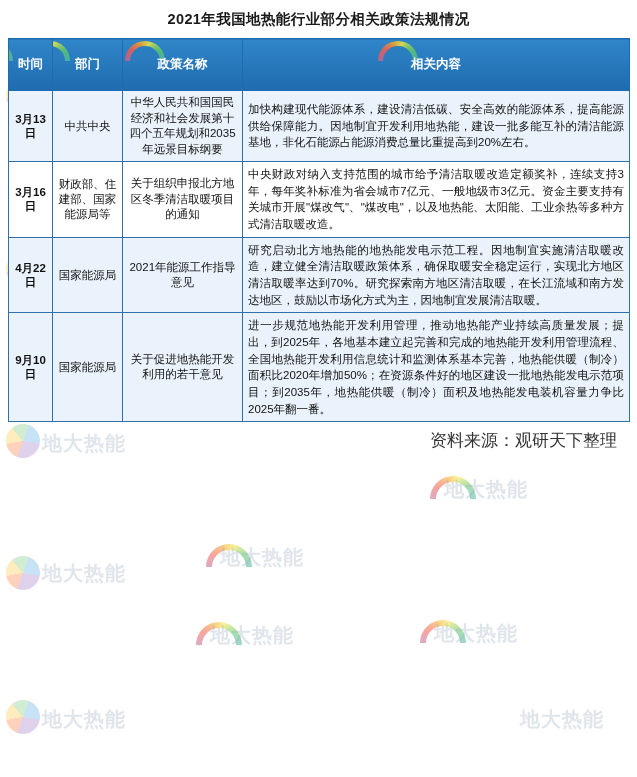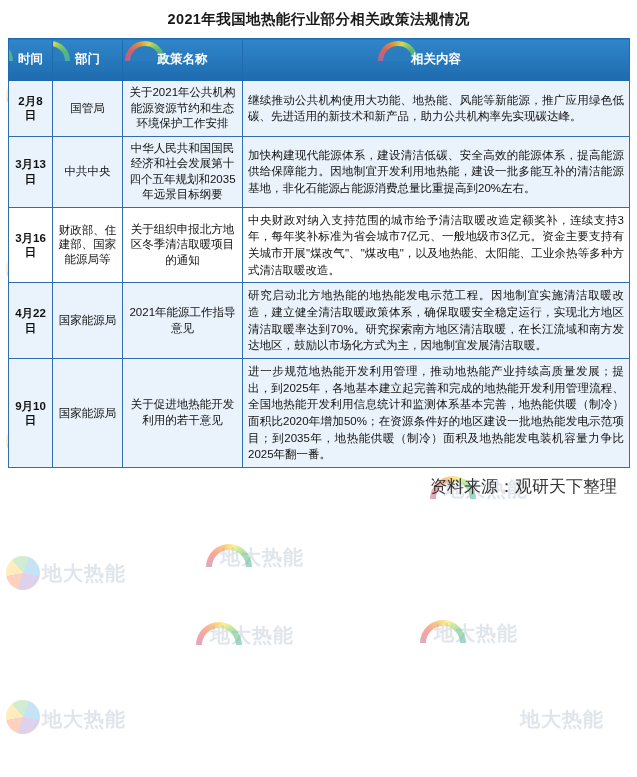--- a/index.html
+++ b/index.html
@@ -88,21 +88,21 @@
     border: 1px solid #2f6fad;
     vertical-align: middle;
     padding: 4px 5px;
   }
   thead th {
     background: linear-gradient(180deg, #2f86c8 0%, #1f6bb0 100%);
     color: #ffffff;
     font-size: 12.5px;
     font-weight: bold;
     text-align: center;
-    height: 42px;
+    height: 52px;
     border-color: #1f6bb0;
     position: relative;
     overflow: hidden;
   }
   thead th .th-rainbow {
     position: absolute;
     left: 50%;
     top: 2px;
     transform: translateX(-58px);
     width: 40px; height: 20px;
@@ -230,26 +230,20 @@
       <thead>
         <tr>
           <th><span class="th-rainbow"></span><span class="th-label">时间</span></th>
           <th><span class="th-rainbow"></span><span class="th-label">部门</span></th>
           <th><span class="th-rainbow"></span><span class="th-label">政策名称</span></th>
           <th><span class="th-rainbow"></span><span class="th-label">相关内容</span></th>
         </tr>
       </thead>
       <tbody>
         <tr class="alt">
-          <td class="time">2月8日</td>
-          <td class="dept">国管局</td>
-          <td class="name">关于2021年公共机构能源资源节约和生态环境保护工作安排</td>
-          <td class="content">继续推动公共机构使用大功能、地热能、风能等新能源，推广应用绿色低碳、先进适用的新技术和新产品，助力公共机构率先实现碳达峰。</td>
-        </tr>
-        <tr class="alt">
           <td class="time">3月13日</td>
           <td class="dept">中共中央</td>
           <td class="name">中华人民共和国国民经济和社会发展第十四个五年规划和2035年远景目标纲要</td>
           <td class="content">加快构建现代能源体系，建设清洁低碳、安全高效的能源体系，提高能源供给保障能力。因地制宜开发利用地热能，建设一批多能互补的清洁能源基地，非化石能源占能源消费总量比重提高到20%左右。</td>
         </tr>
         <tr>
           <td class="time">3月16日</td>
           <td class="dept">财政部、住建部、国家能源局等</td>
           <td class="name">关于组织申报北方地区冬季清洁取暖项目的通知</td>
           <td class="content">中央财政对纳入支持范围的城市给予清洁取暖改造定额奖补，连续支持3年，每年奖补标准为省会城市7亿元、一般地级市3亿元。资金主要支持有关城市开展"煤改气"、"煤改电"，以及地热能、太阳能、工业余热等多种方式清洁取暖改造。</td>

